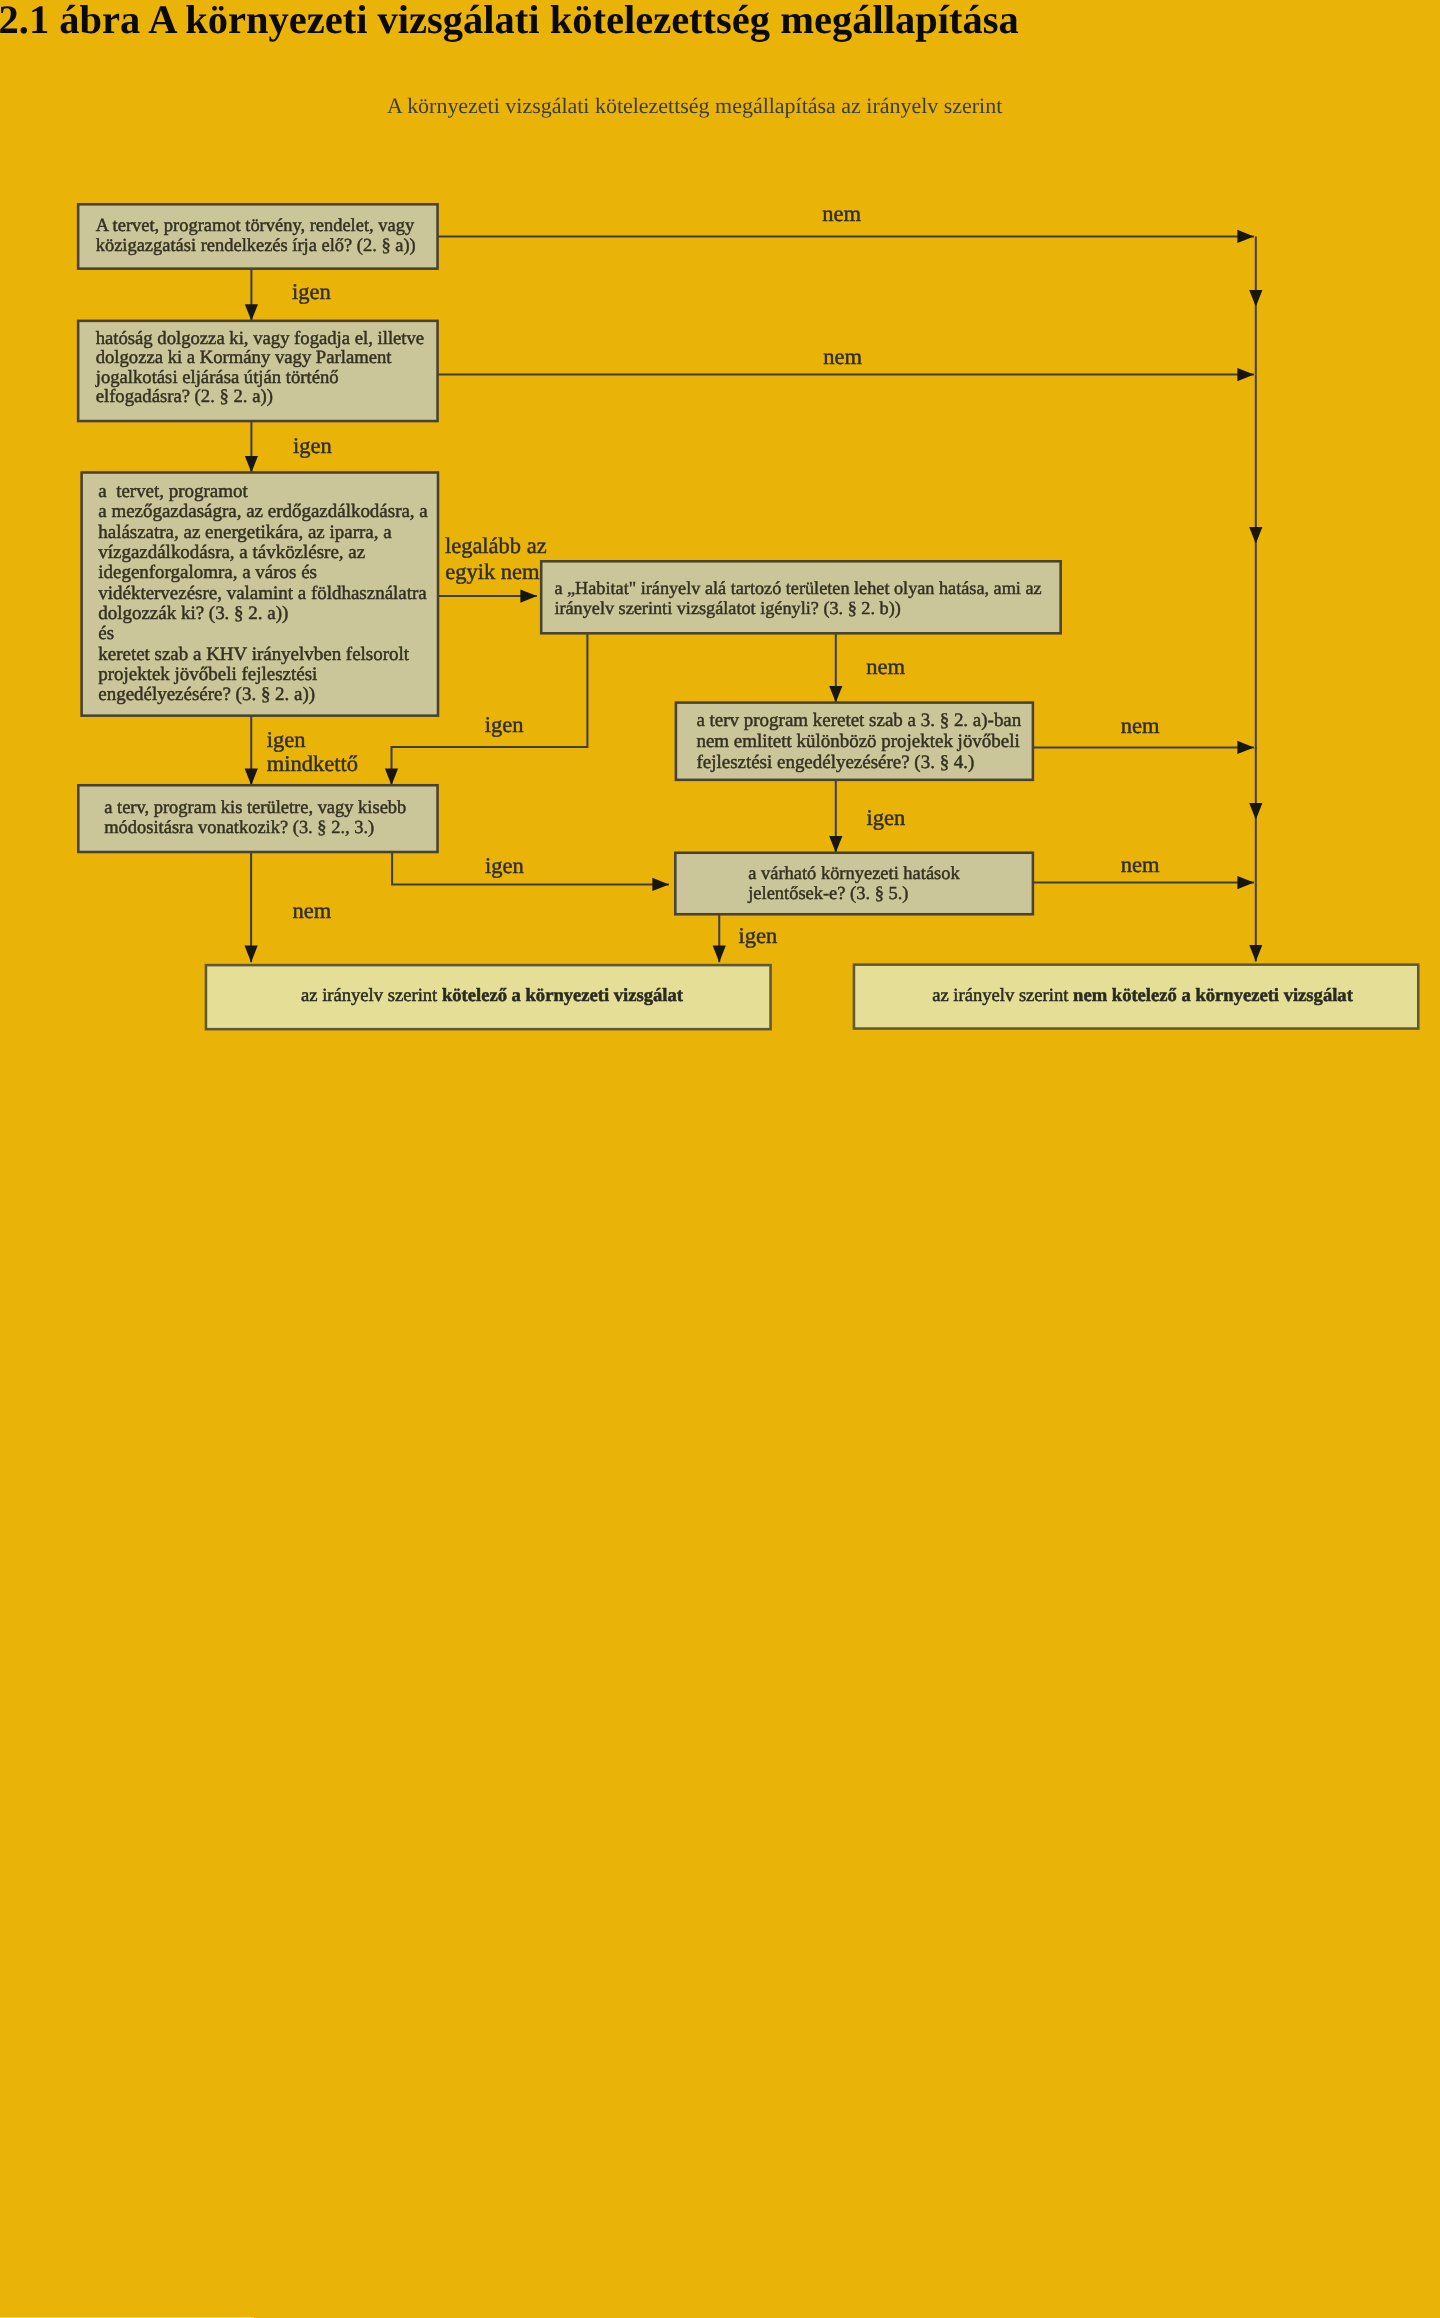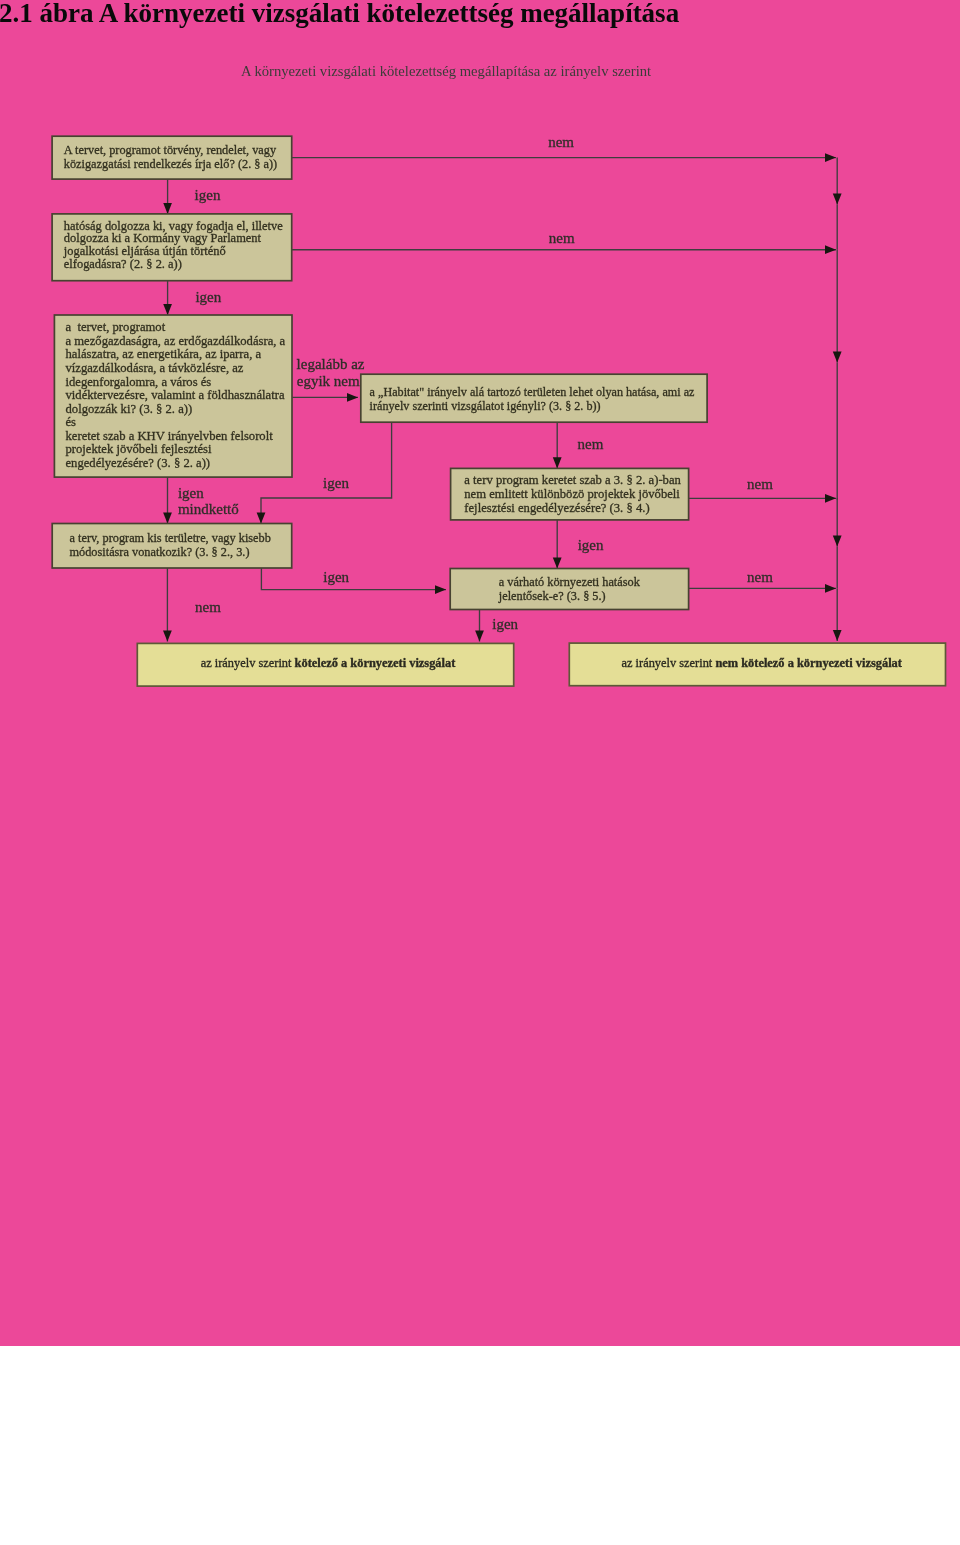--- a/index.html
+++ b/index.html
@@ -1,21 +1,21 @@
 <!DOCTYPE html>
 <html><head>
 <meta charset="utf-8">
 <title>2.1 abra</title>
 <style>
   html,body{margin:0;padding:0;background:#fff;-webkit-font-smoothing:antialiased;}
   svg text{paint-order:stroke fill;}
   body{width:960px;height:1545px;overflow:hidden;font-family:"Liberation Serif",serif;color:#000;}
-  .page{position:relative;width:960px;height:1346px;background:#ec4899;transform:translateZ(0);}
+  .page{position:relative;width:960px;height:1545px;background:#eab308;transform:translateZ(0);}
   .doc-title{position:absolute;left:-1px;top:-1px;font-family:"Liberation Serif",serif;font-weight:bold;font-size:27px;line-height:28px;white-space:nowrap;letter-spacing:0px;color:#0a0a0a;}
-  .chart-subtitle{position:absolute;left:241px;top:63.5px;font-family:"Liberation Serif",serif;font-size:14.65px;line-height:14.65px;color:#3c3c39;white-space:nowrap;}
+  .chart-subtitle{position:absolute;left:258px;top:63.5px;font-family:"Liberation Serif",serif;font-size:14.65px;line-height:14.65px;color:#3c3c39;white-space:nowrap;}
   .page-number{position:absolute;left:455.6px;top:1604px;width:100px;text-align:center;font-family:"Liberation Sans",sans-serif;font-size:22px;line-height:22px;color:#0d0d0d;}
   svg.flow{position:absolute;left:0;top:0;transform:translateZ(0);}
   .bx{stroke:#474231;stroke-width:1.7;}
   .bx-q{fill:#cbc59a;}
   .bx-r{fill:#e4de96;stroke:#5d5937;}
   .ln{stroke:#3e3e3e;stroke-width:1.35;fill:none;}
   text{font-family:"Liberation Serif",serif;fill:#2c2c28;}
   .boxtext{font-size:12.2px;fill:#32301f;stroke:#32301f;stroke-width:0.3px;}
   .t1{font-size:12.3px;}
   .t2{font-size:12.45px;}

